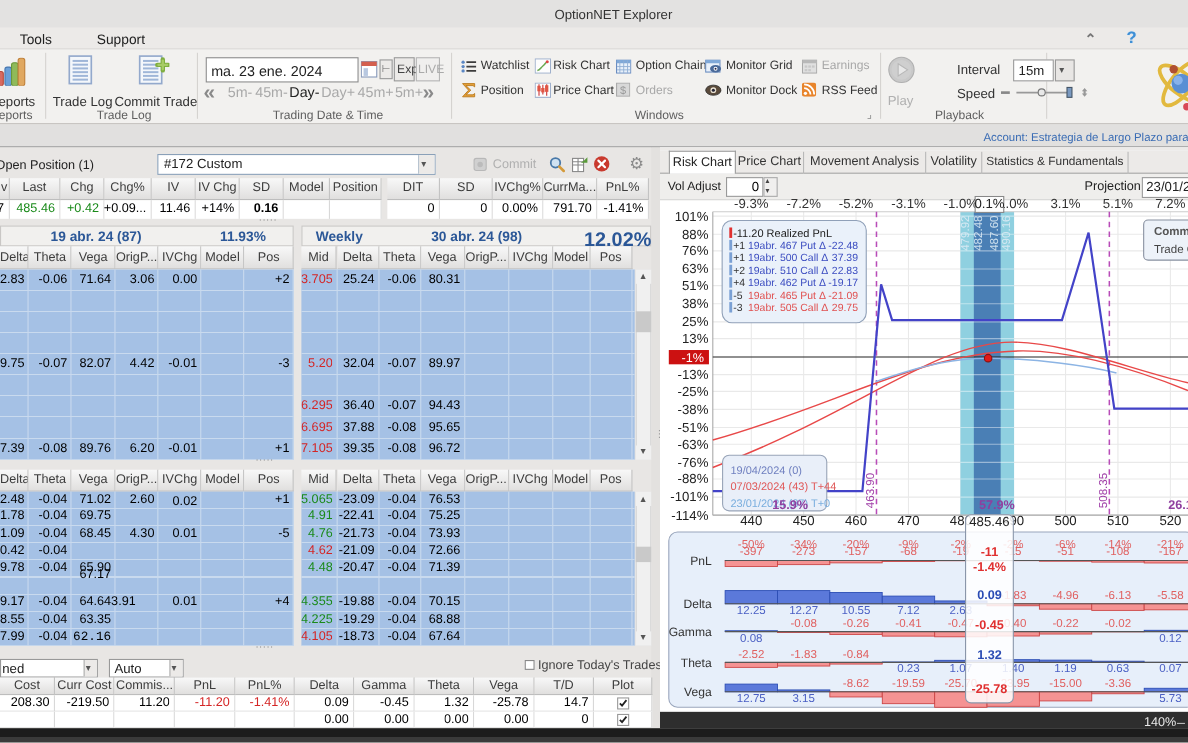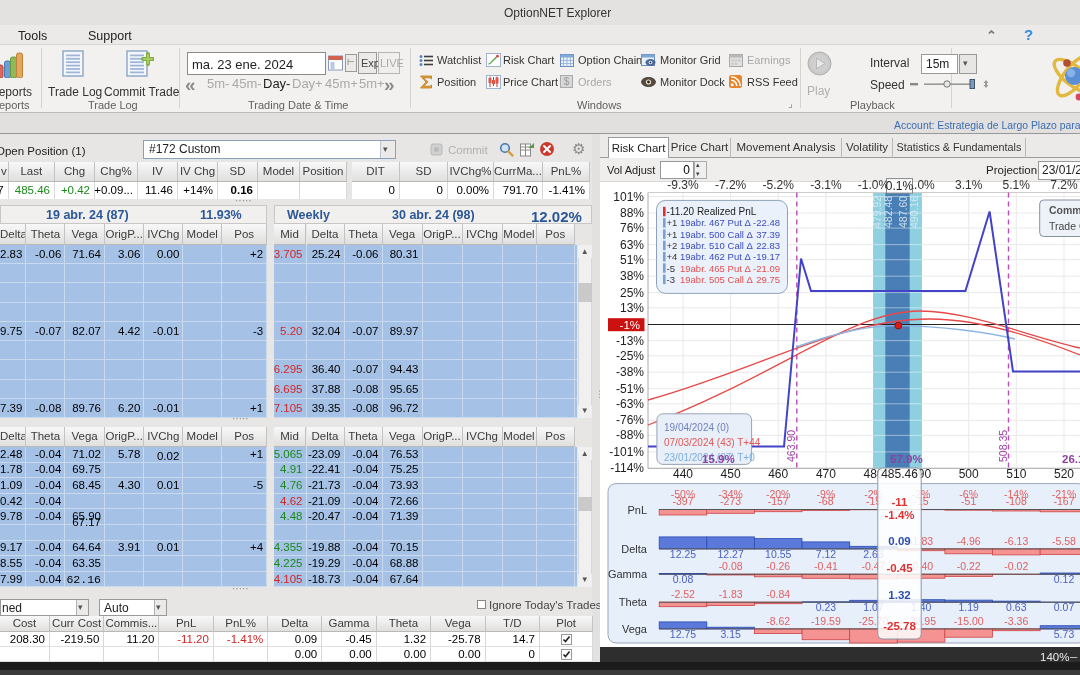--- a/index.html
+++ b/index.html
@@ -318,21 +318,21 @@
     </div>
 <div class="ab" style="left:347px;top:162px;width:5px;height:37px;background:#e8e6e4;"></div>
 <div class="ab" style="left:0px;top:199px;width:592px;height:2px;background:#e8e6e4;"></div>
 <div class="ab t" style="left:235px;top:198px;font-size:10px;color:#888;letter-spacing:0px;line-height:6px;">·····</div>
 <div class="ab" style="left:0px;top:205px;width:267.2px;height:19px;background:#f1f0ee;border:1px solid #c9c7c5;"></div>
 <div class="ab t" style="left:46px;top:208px;font-size:12.5px;color:#2b5797;"><b>19 abr. 24 (87)</b></div>
 <div class="ab t" style="left:200px;top:208px;font-size:12.5px;color:#2b5797;"><b>11.93%</b></div>
 <div class="ab" style="left:273.6px;top:205px;width:318.4px;height:19px;background:#f1f0ee;border:1px solid #c9c7c5;"></div>
 <div class="ab t" style="left:287px;top:208px;font-size:12.5px;color:#2b5797;"><b>Weekly</b></div>
 <div class="ab t" style="left:392px;top:208px;font-size:12.5px;color:#2b5797;"><b>30 abr. 24 (98)</b></div>
-<div class="ab t" style="left:531px;top:208px;font-size:15px;color:#2b5797;"><b>12.02%</b></div>
+<div class="ab t" style="left:531px;top:208px;font-size:18px;color:#2b5797;"><b>12.02%</b></div>
 <div class="ab" style="left:0px;top:224px;width:26.4px;height:21px;">
       <div class="hdr" style="width:100%;height:100%;line-height:20px;">Delta</div>
     </div>
 <div class="ab" style="left:26.4px;top:224px;width:38.9px;height:21px;">
       <div class="hdr" style="width:100%;height:100%;line-height:20px;">Theta</div>
     </div>
 <div class="ab" style="left:65.3px;top:224px;width:39.7px;height:21px;">
       <div class="hdr" style="width:100%;height:100%;line-height:20px;">Vega</div>
     </div>
 <div class="ab" style="left:105px;top:224px;width:39.4px;height:21px;">
@@ -576,21 +576,21 @@
 <div class="ab" style="left:0px;top:446.5px;width:26.4px;height:15.61px;">
       <span class="num cell" style="top:1.3049999999999997px;">22.48</span>
     </div>
 <div class="ab" style="left:26.4px;top:446.5px;width:38.9px;height:15.61px;">
       <span class="num cell" style="top:1.3049999999999997px;">-0.04</span>
     </div>
 <div class="ab" style="left:65.3px;top:446.5px;width:39.7px;height:15.61px;">
       <span class="num cell" style="top:1.3049999999999997px;">71.02</span>
     </div>
 <div class="ab" style="left:105px;top:446.5px;width:39.4px;height:15.61px;">
-      <span class="num cell" style="top:1.3049999999999997px;">5.78</span>
+      <span class="num cell" style="top:1.3049999999999997px;">2.60</span>
     </div>
 <div class="ab" style="left:144.4px;top:446.5px;width:38.9px;height:15.61px;">
       <span class="num cell" style="top:3px;">0.02</span>
     </div>
 <div class="ab" style="left:222.2px;top:446.5px;width:45px;height:15.61px;">
       <span class="num cell" style="top:1.3049999999999997px;">+1</span>
     </div>
 <div class="ab" style="left:0px;top:462.11px;width:26.4px;height:15.61px;">
       <span class="num cell" style="top:1.3049999999999997px;">21.78</span>
     </div>
@@ -638,21 +638,21 @@
     </div>
 <div class="ab" style="left:0px;top:540.16px;width:26.4px;height:15.61px;">
       <span class="num cell" style="top:1.3049999999999997px;">19.17</span>
     </div>
 <div class="ab" style="left:26.4px;top:540.16px;width:38.9px;height:15.61px;">
       <span class="num cell" style="top:1.3049999999999997px;">-0.04</span>
     </div>
 <div class="ab" style="left:65.3px;top:540.16px;width:39.7px;height:15.61px;">
       <span class="num cell" style="top:1.3049999999999997px;">64.64</span>
     </div>
-<div class="ab" style="left:105px;top:540.16px;width:39.4px;height:30px;">
+<div class="ab" style="left:88px;top:540.16px;width:39.4px;height:30px;">
       <span class="num cell" style="top:1.3049999999999997px;">3.91</span>
     </div>
 <div class="ab" style="left:144.4px;top:540.16px;width:38.9px;height:15.61px;">
       <span class="num cell" style="top:1.3049999999999997px;">0.01</span>
     </div>
 <div class="ab" style="left:222.2px;top:540.16px;width:45px;height:15.61px;">
       <span class="num cell" style="top:1.3049999999999997px;">+4</span>
     </div>
 <div class="ab" style="left:0px;top:555.77px;width:26.4px;height:15.61px;">
       <span class="num cell" style="top:1.3049999999999997px;">18.55</span>

